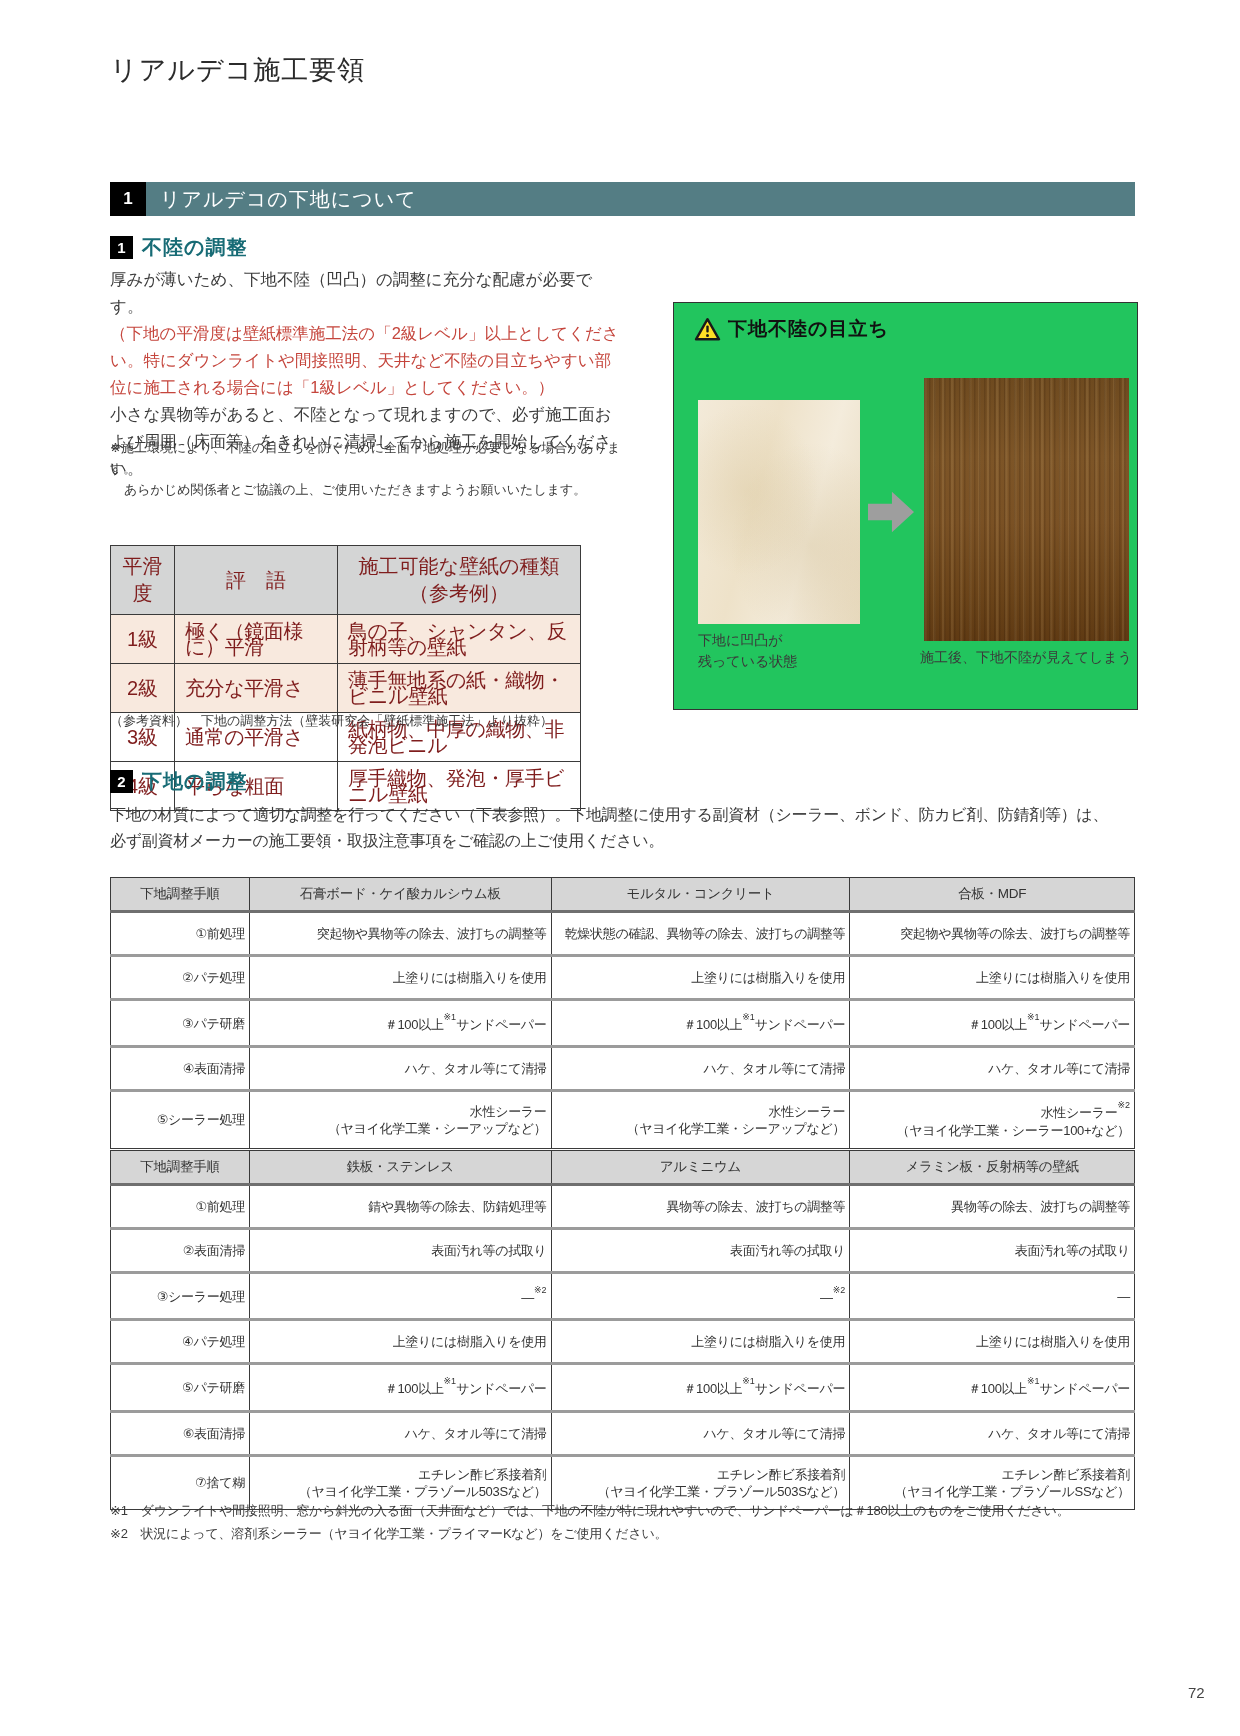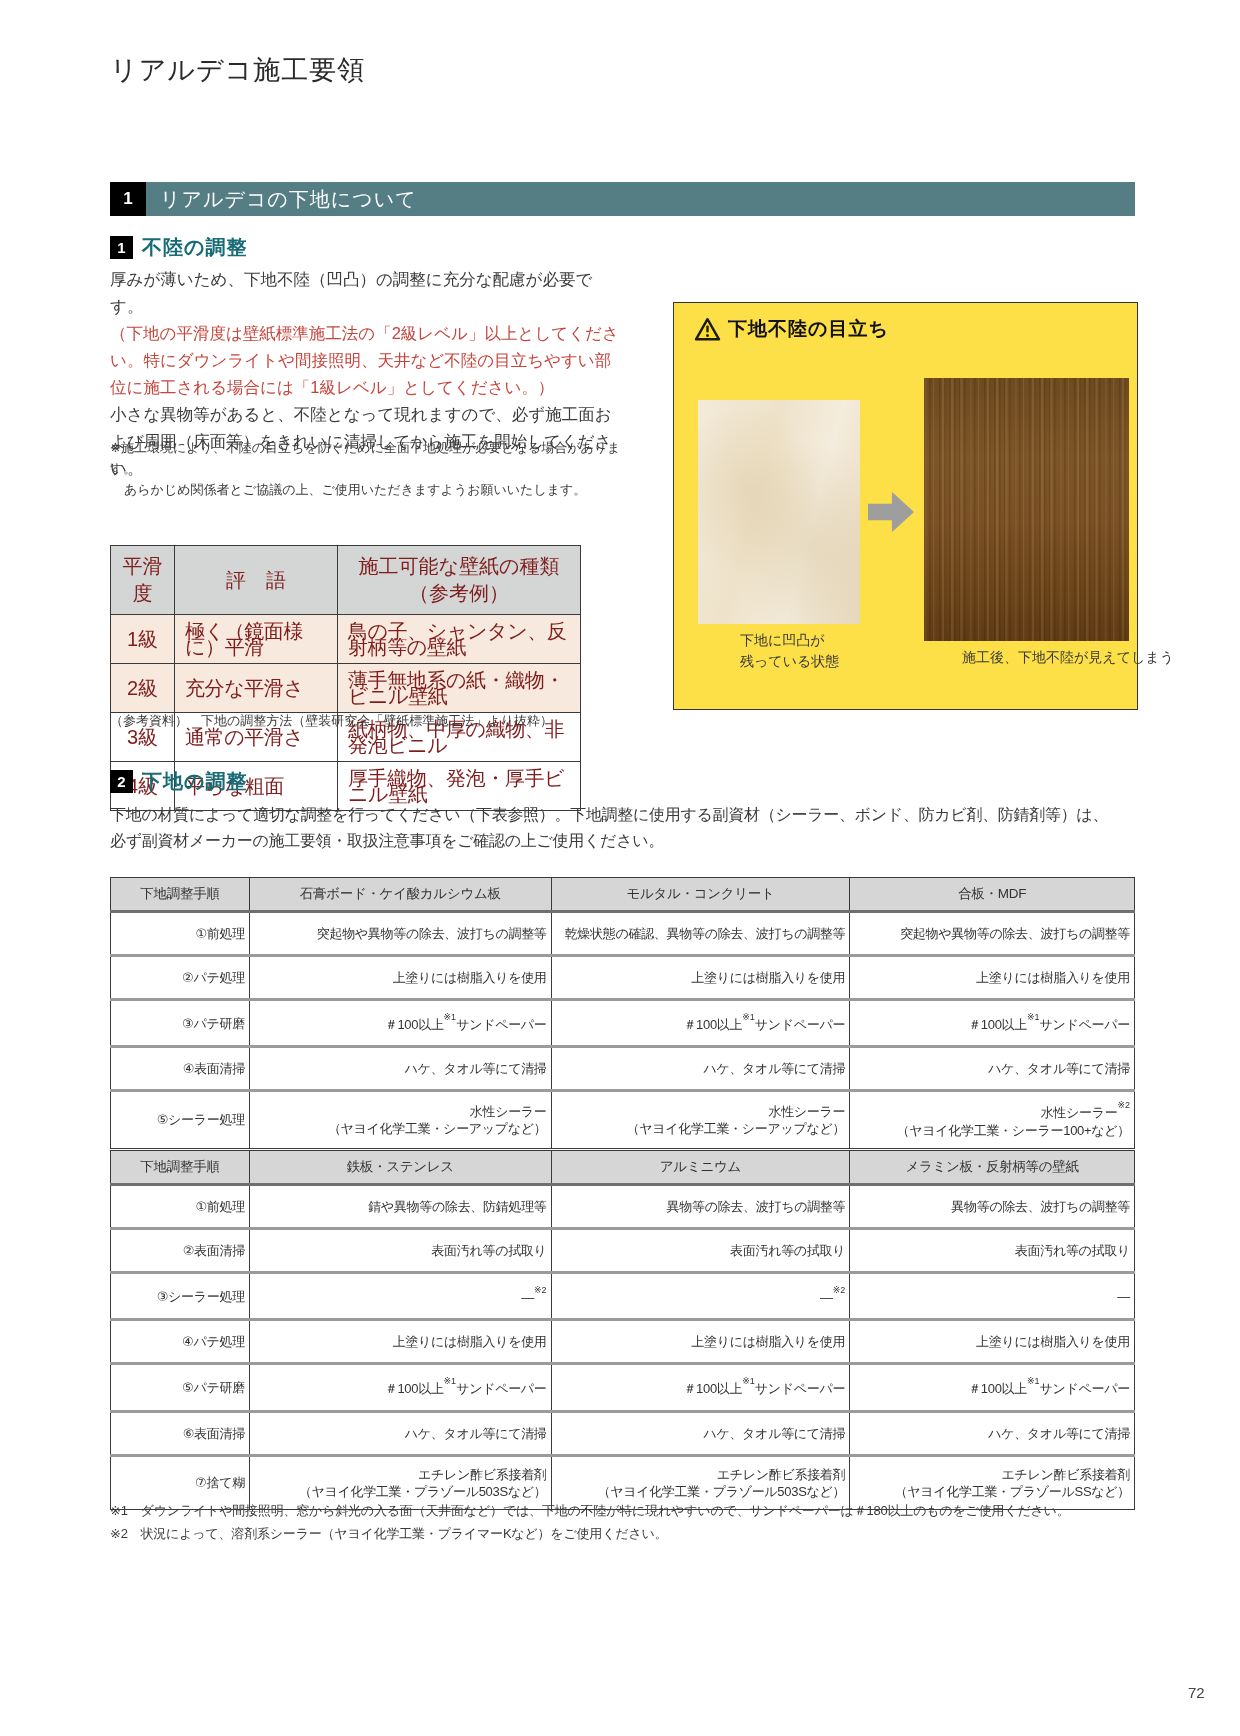--- a/index.html
+++ b/index.html
@@ -26,36 +26,36 @@
   table{border-collapse:collapse;position:absolute;background:#fff;}
   .t1{left:110px;top:545px;font-size:20px;color:#7f1d1d;}
   .t1 th{background:#d4d5d5;border:1px solid #3a3a3a;font-weight:400;padding:7px 4px;text-align:center;}
   .t1 td{border:1px solid #3a3a3a;padding:8px 4px;line-height:16px;}
   .t1 td.c0{text-align:center;}
   .t1 td.c1,.t1 td.c2{text-align:left;padding-left:10px;letter-spacing:-0.4px;}
   .t1 tr.hl td{background:#f8e9de;}
 
   .tcap{position:absolute;left:110px;top:712px;font-size:13px;color:#3a3a3a;}
 
-  .fig{position:absolute;left:673px;top:302px;width:463px;height:406px;border:1px solid #333;background:#fde047;}
+  .fig{position:absolute;left:673px;top:302px;width:463px;height:406px;border:1px solid #333;background:#22c55e;}
   .fig .ftitle{position:absolute;left:20px;top:13px;display:flex;align-items:center;}
   .fig .ftitle .txt{margin-left:7px;font-size:19px;font-weight:bold;color:#111;letter-spacing:1px;}
   .photo-left{position:absolute;left:24px;top:97px;width:162px;height:224px;
      background:
        radial-gradient(ellipse at 30% 40%, rgba(214,194,150,0.35) 0%, rgba(214,194,150,0) 45%),
        radial-gradient(ellipse at 70% 65%, rgba(200,178,130,0.3) 0%, rgba(200,178,130,0) 50%),
        linear-gradient(105deg,#f3ead9 0%,#eee2c9 38%,#f4ecdc 66%,#e7d9bd 100%);}
   .photo-right{position:absolute;left:250px;top:75px;width:205px;height:263px;
      background:
        repeating-linear-gradient(90deg, rgba(40,20,5,0.18) 0px, rgba(40,20,5,0.18) 1px, rgba(0,0,0,0) 2px, rgba(0,0,0,0) 5px),
        repeating-linear-gradient(90deg, rgba(255,220,160,0.10) 0px, rgba(255,220,160,0.10) 2px, rgba(0,0,0,0) 3px, rgba(0,0,0,0) 9px),
        linear-gradient(180deg,#6e4a1f 0%,#7d5527 30%,#7a5124 55%,#6b4419 82%,#5f3a13 100%);}
   .arrow-right{position:absolute;left:194px;top:186px;width:46px;height:46px;background:#9e9e9e;
      clip-path:polygon(0 32%,52% 32%,52% 6%,100% 50%,52% 94%,52% 68%,0 68%);}
-  .fig .cap{position:absolute;font-size:14px;line-height:21px;color:#3a3a3a;white-space:pre-line;margin-left:42px;}
+  .fig .cap{position:absolute;font-size:14px;line-height:21px;color:#3a3a3a;white-space:pre-line;}
   .fig .cap.left{left:24px;top:327px;}
   .fig .cap.right{left:246px;top:344px;white-space:nowrap;}
 
   .intro{position:absolute;left:110px;top:802px;width:1028px;font-size:16px;line-height:26px;color:#3a3a3a;letter-spacing:-0.3px;}
   .intro p{margin:0;}
 
   .big{left:110px;width:1025px;font-size:13px;color:#333;letter-spacing:-0.3px;}
   .big.ta{top:877px;}
   .big.tb{top:1150px;}
   .big th{background:#d6d6d6;border:1px solid #3a3a3a;border-bottom:3px solid #6f6f6f;font-weight:400;padding:7px 14px;text-align:center;font-size:13.5px;}

